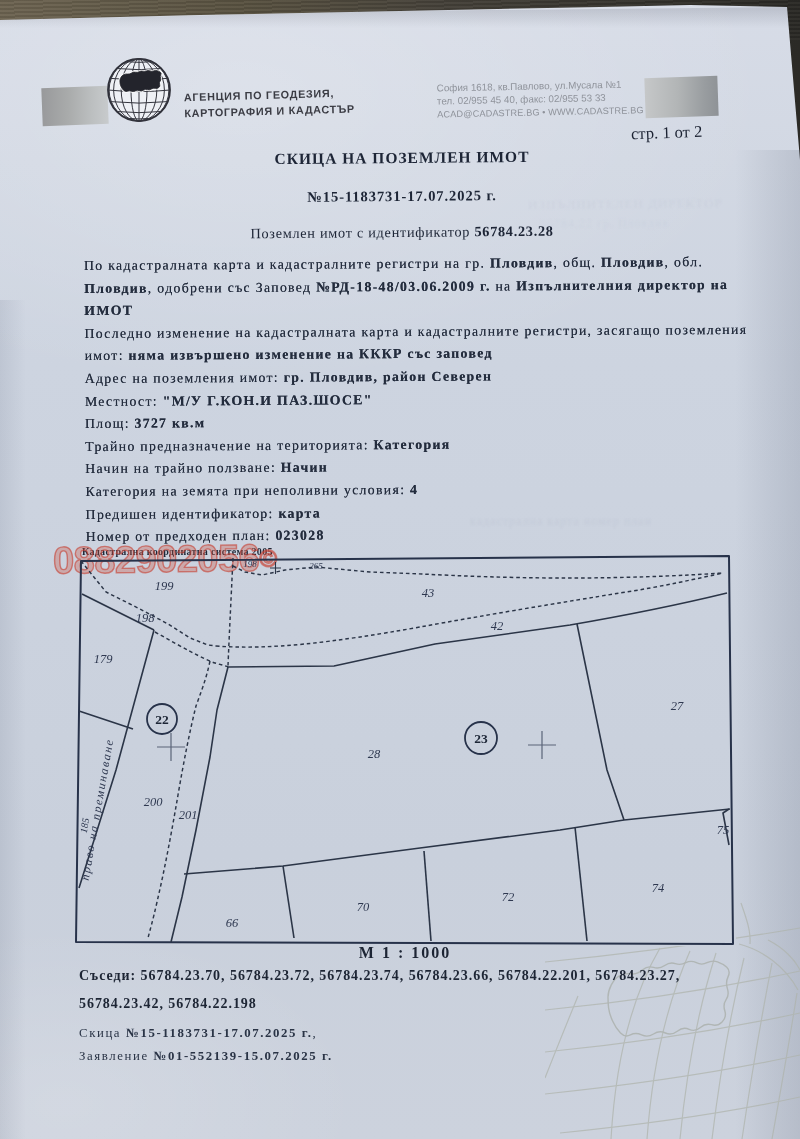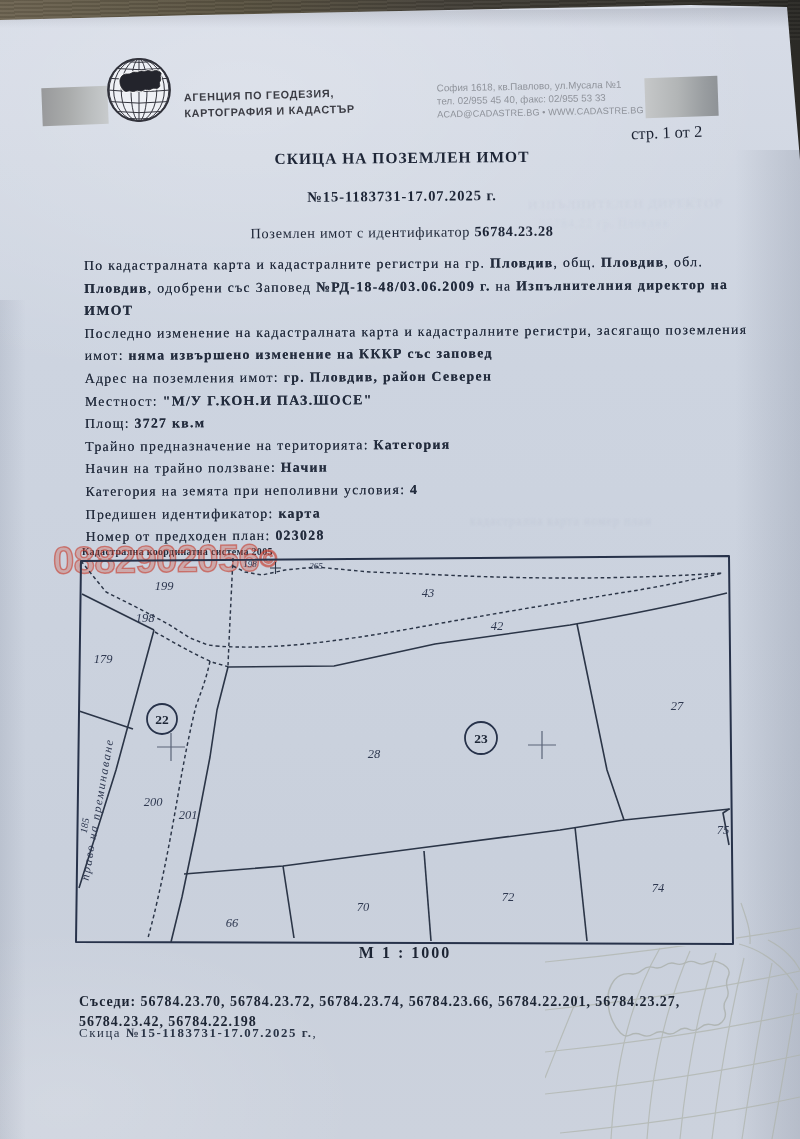--- a/index.html
+++ b/index.html
@@ -172,19 +172,20 @@
 <path d="M545,1078 Q560,1040 578,996"></path>
 <path d="M739,944 C762,950 785,966 798,990"></path>
 <path d="M768,940 C784,948 795,960 800,970"></path>
 <path d="M741,903 C747,920 751,932 750,944"></path>
 <path d="M608.0,997.0 Q608.0,991.4 611.3,984.9 Q614.6,978.5 619.8,975.7 Q625.1,972.9 631.1,973.8 Q637.0,974.8 642.3,970.1 Q647.6,965.5 653.5,967.4 Q659.4,969.2 664.7,965.5 Q670.0,961.8 675.3,963.6 Q680.6,965.5 685.8,962.7 Q691.1,960.0 696.4,962.7 Q701.7,965.5 707.0,962.7 Q712.2,960.0 717.5,961.8 Q722.8,963.6 726.8,967.3 Q730.7,971.0 728.1,976.6 Q725.4,982.1 727.4,988.6 Q729.4,995.1 726.1,999.7 Q722.8,1004.4 724.8,1010.8 Q726.8,1017.3 722.1,1021.9 Q717.5,1026.5 711.6,1024.7 Q705.6,1022.9 700.4,1027.5 Q695.1,1032.1 689.1,1029.3 Q683.2,1026.5 677.3,1031.2 Q671.3,1035.8 665.4,1033.0 Q659.4,1030.2 653.5,1034.0 Q647.6,1037.7 641.6,1034.9 Q635.7,1032.1 630.4,1034.9 Q625.1,1037.7 620.5,1033.0 Q615.9,1028.4 612.6,1021.0 Q609.3,1013.6 608.6,1008.0 Q608.0,1002.5 608.0,997.0 Z" stroke="#a6aba4" stroke-width="1.4" stroke-linejoin="round"></path>
 </g>
 </svg>
 
 <div class="abs" style="left:0px;top:944px;width:810px;text-align:center;font-weight:bold;font-size:16px;letter-spacing:2px;color:#1d2534;">М 1 : 1000</div>
 
-<div class="abs" style="left:79px;top:962px;width:680px;font-weight:bold;font-size:14px;line-height:20px;letter-spacing:.95px;color:#1d2534;margin-top:30px;">Съседи: 56784.23.70, 56784.23.72, 56784.23.74, 56784.23.66, 56784.22.201, 56784.23.27,<br>56784.23.42, 56784.22.198</div>
+<div class="abs" style="left:79px;top:962px;width:680px;font-weight:bold;font-size:14px;line-height:28px;letter-spacing:.95px;color:#1d2534;">Съседи: 56784.23.70, 56784.23.72, 56784.23.74, 56784.23.66, 56784.22.201, 56784.23.27,<br>56784.23.42, 56784.22.198</div>
 
 <div class="abs" style="left:79px;top:1022px;width:420px;font-size:12.8px;line-height:22.6px;letter-spacing:1.6px;color:#2a3446;">
 <div>Скица <b>№15-1183731-17.07.2025 г.</b>,</div>
+<div>Заявление <b>№01-552139-15.07.2025 г.</b></div>
 </div>
 
 </div>
 
 </body></html>

